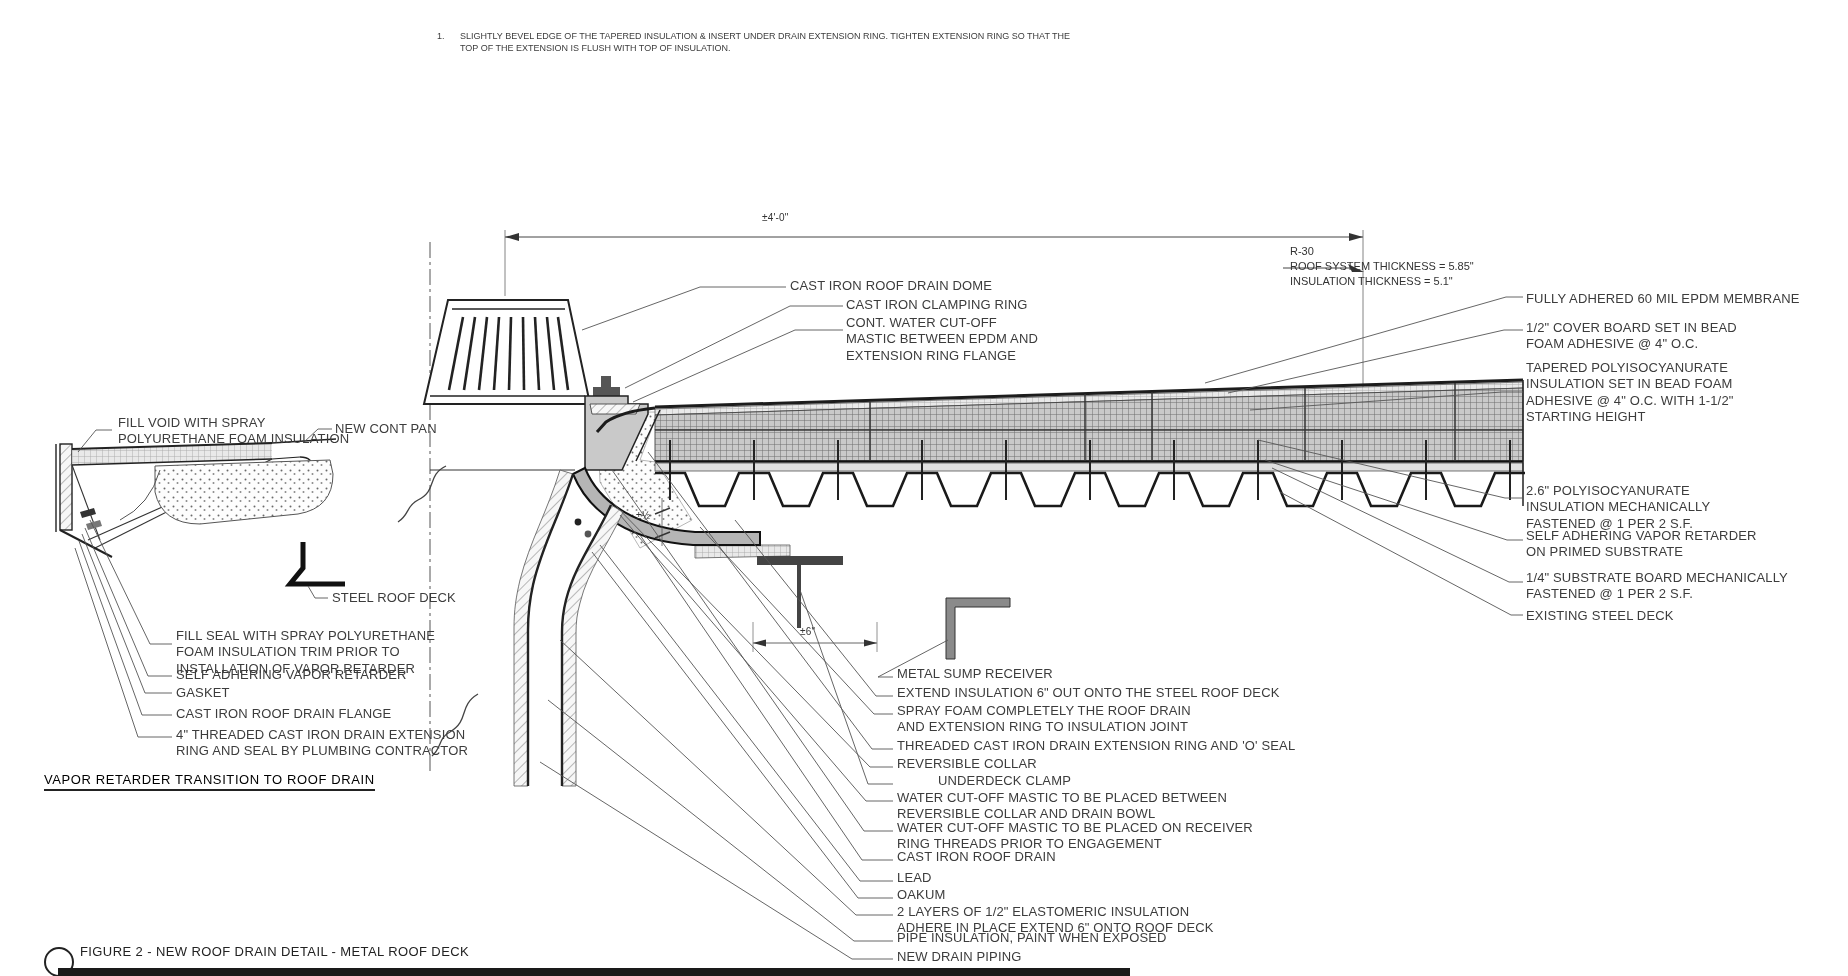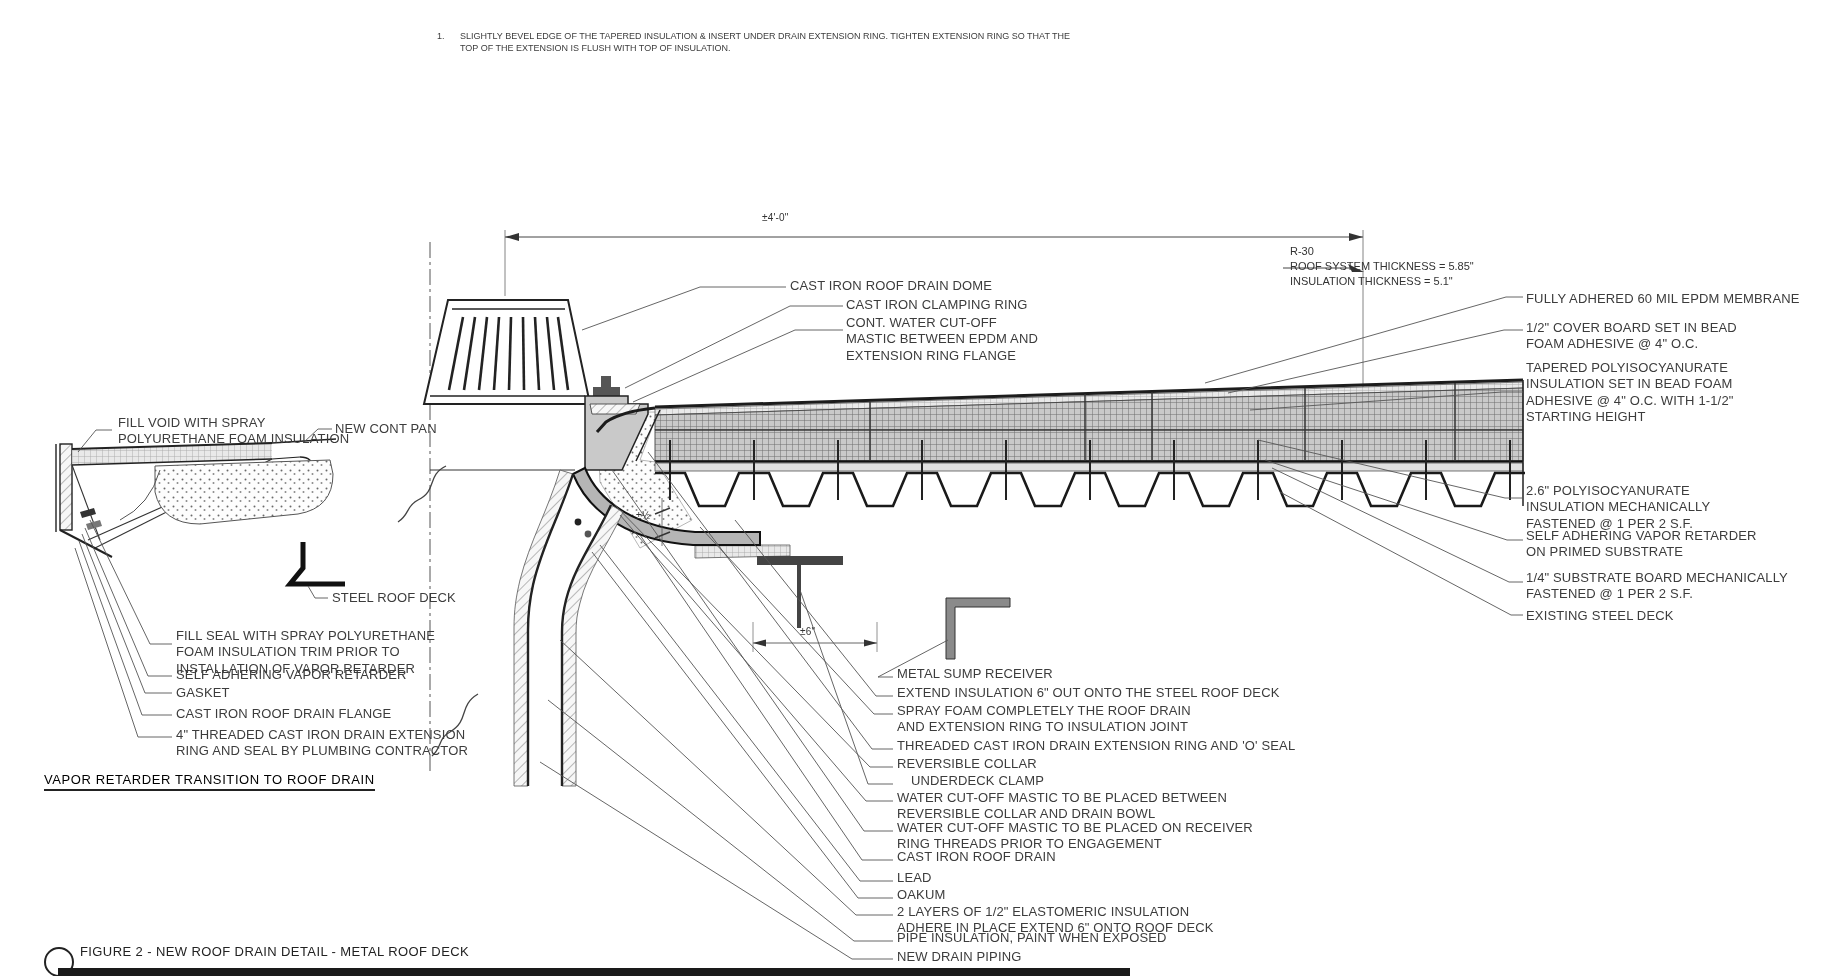--- a/index.html
+++ b/index.html
@@ -270,21 +270,21 @@
   <div class="lbl" style="left:1526px;top:570px">1/4" SUBSTRATE BOARD MECHANICALLY
 FASTENED @ 1 PER 2 S.F.</div>
   <div class="lbl" style="left:1526px;top:608px">EXISTING STEEL DECK</div>
 
   <div class="lbl" style="left:897px;top:666px">METAL SUMP RECEIVER</div>
   <div class="lbl" style="left:897px;top:685px">EXTEND INSULATION 6" OUT ONTO THE STEEL ROOF DECK</div>
   <div class="lbl" style="left:897px;top:703px">SPRAY FOAM COMPLETELY THE ROOF DRAIN
 AND EXTENSION RING TO INSULATION JOINT</div>
   <div class="lbl" style="left:897px;top:738px">THREADED CAST IRON DRAIN EXTENSION RING AND 'O' SEAL</div>
   <div class="lbl" style="left:897px;top:756px">REVERSIBLE COLLAR</div>
-  <div class="lbl" style="left:911px;top:773px">UNDERDECK CLAMP</div>
+  <div class="lbl" style="left:938px;top:773px">UNDERDECK CLAMP</div>
   <div class="lbl" style="left:897px;top:790px">WATER CUT-OFF MASTIC TO BE PLACED BETWEEN
 REVERSIBLE COLLAR AND DRAIN BOWL</div>
   <div class="lbl" style="left:897px;top:820px">WATER CUT-OFF MASTIC TO BE PLACED ON RECEIVER
 RING THREADS PRIOR TO ENGAGEMENT</div>
   <div class="lbl" style="left:897px;top:849px">CAST IRON ROOF DRAIN</div>
   <div class="lbl" style="left:897px;top:870px">LEAD</div>
   <div class="lbl" style="left:897px;top:887px">OAKUM</div>
   <div class="lbl" style="left:897px;top:904px">2 LAYERS OF 1/2" ELASTOMERIC INSULATION
 ADHERE IN PLACE EXTEND 6" ONTO ROOF DECK</div>
   <div class="lbl" style="left:897px;top:930px">PIPE INSULATION, PAINT WHEN EXPOSED</div>

